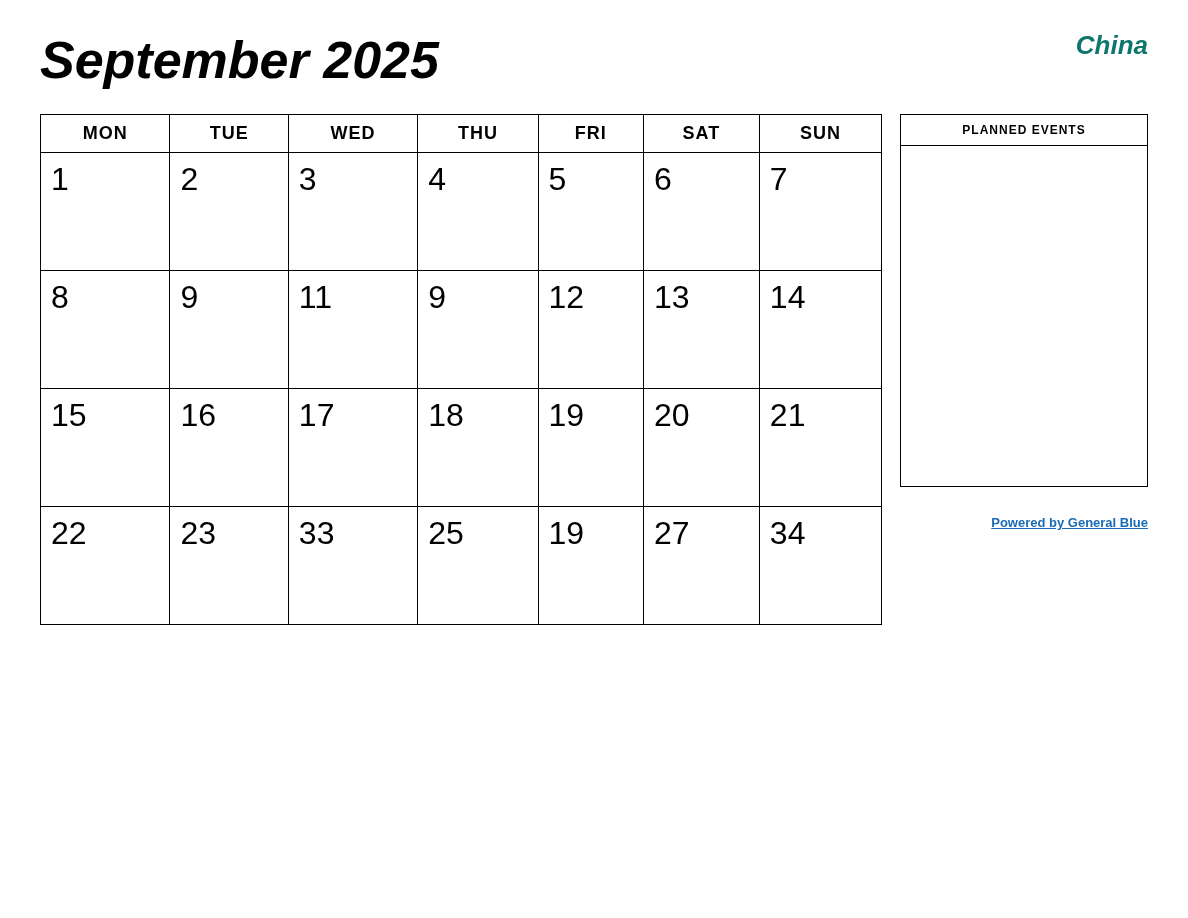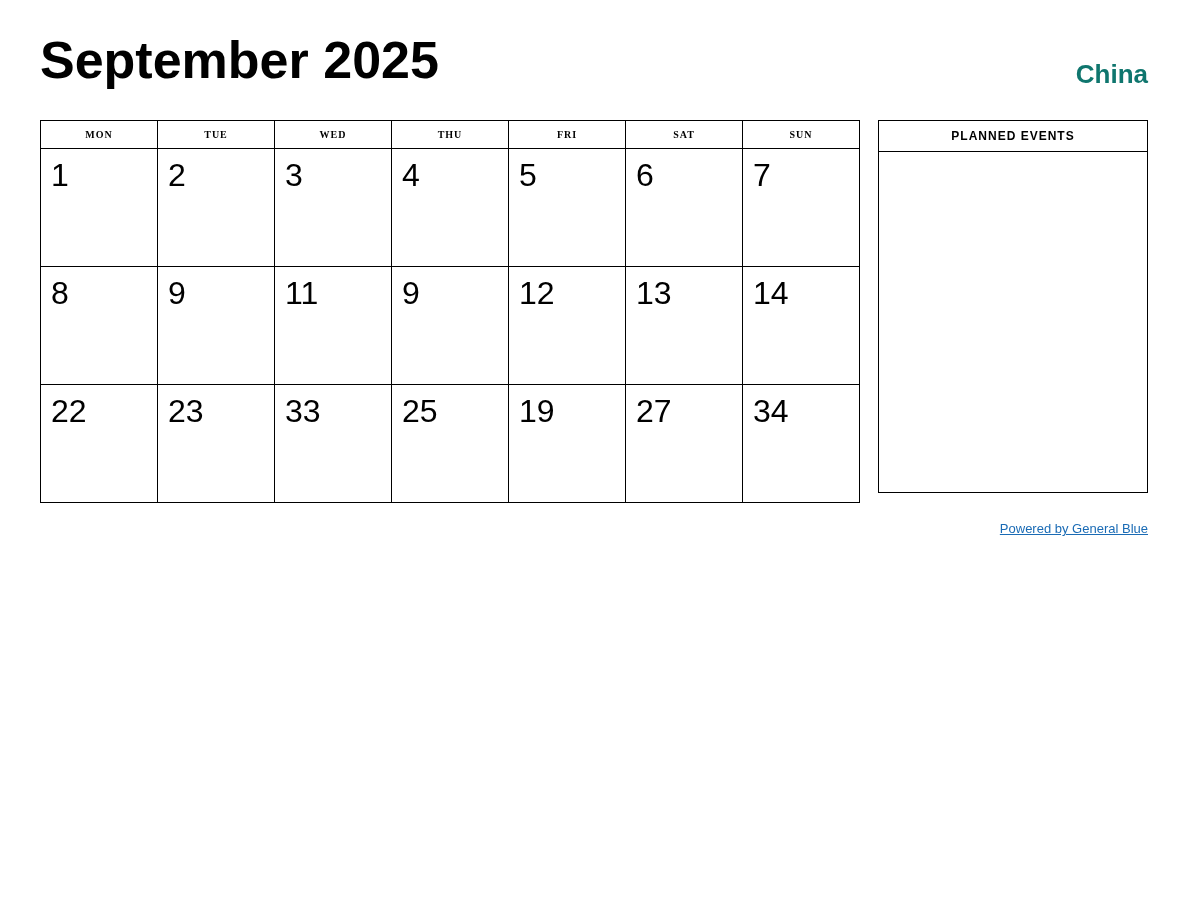--- a/index.html
+++ b/index.html
@@ -13,22 +13,22 @@
       font-family: Arial, Helvetica, sans-serif;
       width: 1188px;
       height: 918px;
       overflow: hidden;
       padding: 30px 40px 20px 40px;
     }
 
     .header {
       display: flex;
       justify-content: space-between;
-      align-items: flex-end;
-      margin-bottom: 30px;
+      margin-bottom: 24px;
+      font-style: italic;
     }
 
     .month-title {
       font-size: 52px;
       font-weight: 900;
       color: #000;
       font-family: Arial, Helvetica, sans-serif;
     }
 
     .country-title {
@@ -49,44 +49,44 @@
 
     .calendar-table {
       width: 100%;
       border-collapse: collapse;
       border: 1.5px solid #000;
     }
 
     .calendar-table th {
       border: 1px solid #000;
       text-align: center;
-      font-size: 10px;
+      font-size: 18px;
       font-weight: 700;
       letter-spacing: 1px;
-      padding: 8px 4px;
-      font-family: Liberation Serif, serif;
+      padding: 8px 12px;
+      font-family: Liberation Sans, sans-serif;
     }
 
     .calendar-table td {
       border: 1px solid #000;
       vertical-align: top;
       padding: 8px 10px;
       height: 118px;
       font-size: 32px;
       font-weight: 400;
       font-family: Arial, Helvetica, sans-serif;
       color: #000;
     }
 
     .calendar-table td.empty {
       background: #fff;
     }
 
     .sidebar {
-      width: 270px;
+      width: 248px;
       display: flex;
       flex-direction: column;
       gap: 0px;
     }
 
     .sidebar-box {
       border: 1.5px solid #000;
     }
 
     .sidebar-box-header {
@@ -119,20 +119,21 @@
     .powered-by {
       text-align: right;
       margin-top: 10px;
       font-size: 13px;
     }
 
     .powered-by a {
       color: #1a6bb5;
       text-decoration: underline;
       font-family: Arial, Helvetica, sans-serif;
+      font-weight: bold;
     }
   </style>
 </head>
 <body>
 
 <div class="header">
   <div class="month-title">September 2025</div>
   <div class="country-title">China</div>
 </div>
 
@@ -163,20 +164,29 @@
           <tr>
             <td>8</td>
             <td>9</td>
             <td>11</td>
             <td>9</td>
             <td>12</td>
             <td>13</td>
             <td>14</td>
           </tr>
           <tr>
+            <td>15</td>
+            <td>16</td>
+            <td>17</td>
+            <td>18</td>
+            <td>19</td>
+            <td>20</td>
+            <td>21</td>
+          </tr>
+          <tr>
             <td>22</td>
             <td>23</td>
             <td>33</td>
             <td>25</td>
             <td>19</td>
             <td>27</td>
             <td>34</td>
           </tr>
         </tbody>
     </table>

